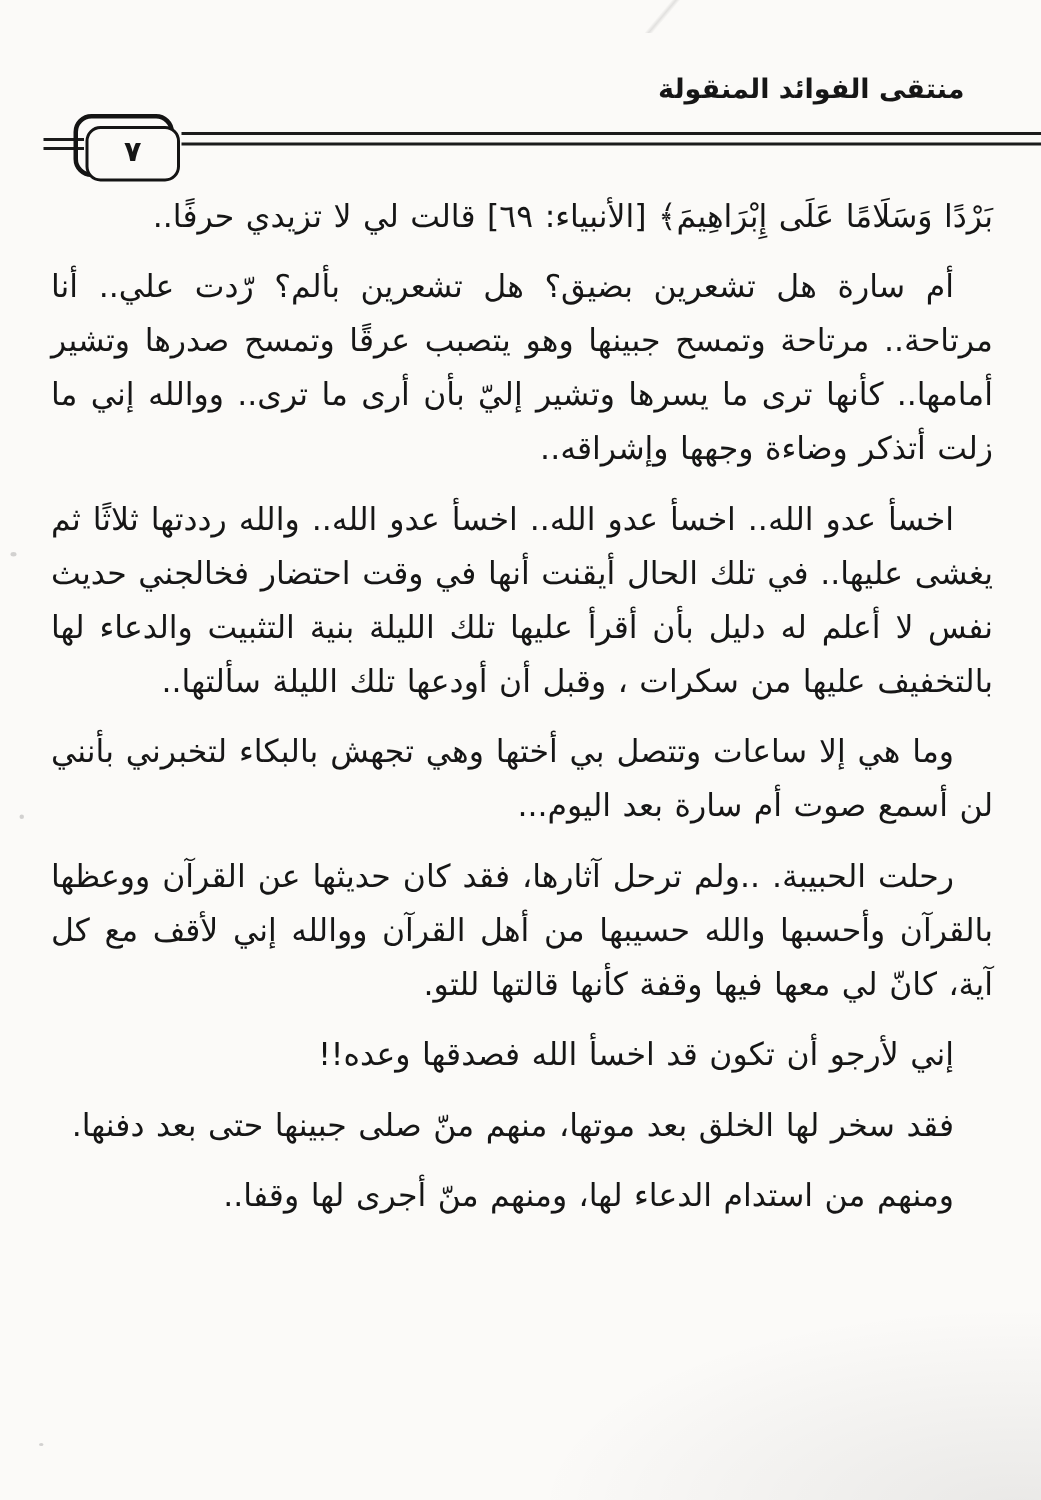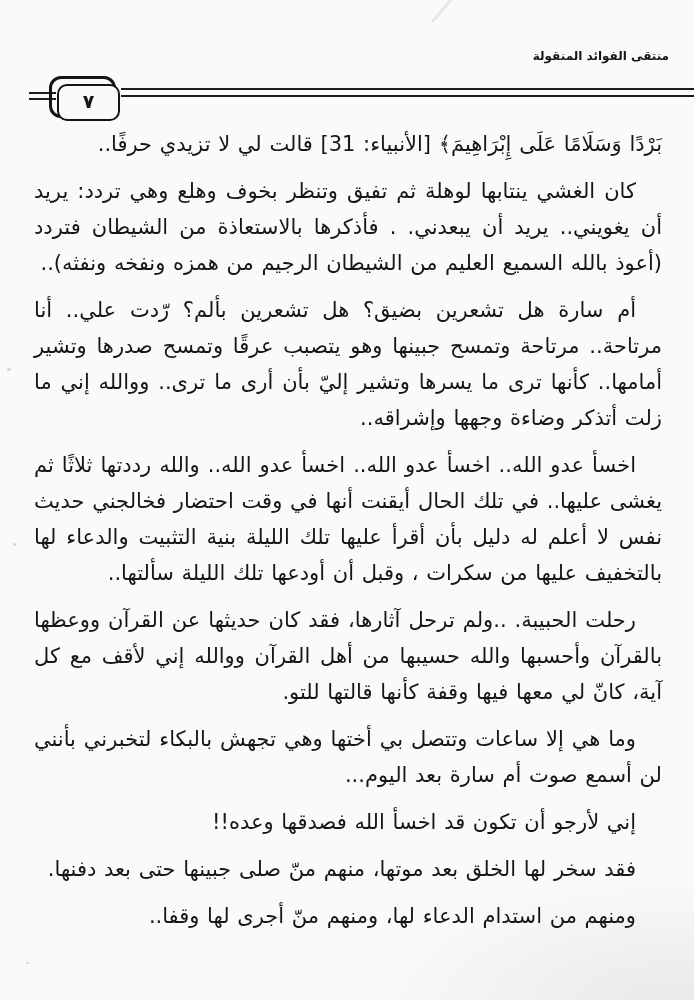--- a/index.html
+++ b/index.html
@@ -13,23 +13,23 @@
     width:694px; height:1000px;
     margin:0 auto;
     background:var(--paper);
     overflow:hidden;
     font-family:"DejaVu Sans", sans-serif;
     color:var(--ink);
   }
 
   
   .header-title{
-    position:absolute; top:49px; right:25px;
+    position:absolute; top:49px; right:51px;
     direction:rtl;
-    font-size:12px; font-weight:bold;
+    font-size:18px; font-weight:bold;
     letter-spacing:0;
   }
   .rule{
     position:absolute; top:88px; left:121px; right:0;
     height:9px;
     border-top:2.5px solid #1c1c1c;
     border-bottom:2.5px solid #1c1c1c;
   }
   .rule-tick{
     position:absolute; top:92px; left:29px;
@@ -95,26 +95,25 @@
 
   <div class="header-title">منتقى الفوائد المنقولة</div>
   <div class="rule"></div>
   <div class="rule-tick"></div>
   <div class="pagebox-shadow"></div>
   <div class="pagebox">
     <span class="page-number">٧</span>
   </div>
 
   <div class="body-text">
-    <p>بَرْدًا وَسَلَامًا عَلَى إِبْرَاهِيمَ﴾ [الأنبياء: 31] قالت لي لا تزيدي حرفًا..</p>
-    <p class="indent">كان الغشي ينتابها لوهلة ثم تفيق وتنظر بخوف وهلع وهي تردد: يريد أن يغويني.. يريد أن يبعدني. . فأذكرها بالاستعاذة من الشيطان فتردد (أعوذ بالله السميع العليم من الشيطان الرجيم من همزه ونفخه ونفثه)..</p>
+    <p>بَرْدًا وَسَلَامًا عَلَى إِبْرَاهِيمَ﴾ [الأنبياء: ٦٩] قالت لي لا تزيدي حرفًا..</p>
     <p class="indent">أم سارة هل تشعرين بضيق؟ هل تشعرين بألم؟ رّدت علي.. أنا مرتاحة.. مرتاحة وتمسح جبينها وهو يتصبب عرقًا وتمسح صدرها وتشير أمامها.. كأنها ترى ما يسرها وتشير إليّ بأن أرى ما ترى.. ووالله إني ما زلت أتذكر وضاءة وجهها وإشراقه..</p>
     <p class="indent">اخسأ عدو الله.. اخسأ عدو الله.. اخسأ عدو الله.. والله رددتها ثلاثًا ثم يغشى عليها.. في تلك الحال أيقنت أنها في وقت احتضار فخالجني حديث نفس لا أعلم له دليل بأن أقرأ عليها تلك الليلة بنية التثبيت والدعاء لها بالتخفيف عليها من سكرات ، وقبل أن أودعها تلك الليلة سألتها..</p>
+    <p class="indent">وما هي إلا ساعات وتتصل بي أختها وهي تجهش بالبكاء لتخبرني بأنني لن أسمع صوت أم سارة بعد اليوم...</p>
     <p class="indent">رحلت الحبيبة. ..ولم ترحل آثارها، فقد كان حديثها عن القرآن ووعظها بالقرآن وأحسبها والله حسيبها من أهل القرآن ووالله إني لأقف مع كل آية، كانّ لي معها فيها وقفة كأنها قالتها للتو.</p>
-    <p class="indent">وما هي إلا ساعات وتتصل بي أختها وهي تجهش بالبكاء لتخبرني بأنني لن أسمع صوت أم سارة بعد اليوم...</p>
     <p class="indent">إني لأرجو أن تكون قد اخسأ الله فصدقها وعده!!</p>
     <p class="indent">فقد سخر لها الخلق بعد موتها، منهم منّ صلى جبينها حتى بعد دفنها.</p>
     <p class="indent">ومنهم من استدام الدعاء لها، ومنهم منّ أجرى لها وقفا..</p>
   </div>
 
   <div class="artifact-scratch"></div>
   <div class="artifact-corner"></div>
   <div class="speck s1"></div>
   <div class="speck s2"></div>
   <div class="speck s3"></div>

